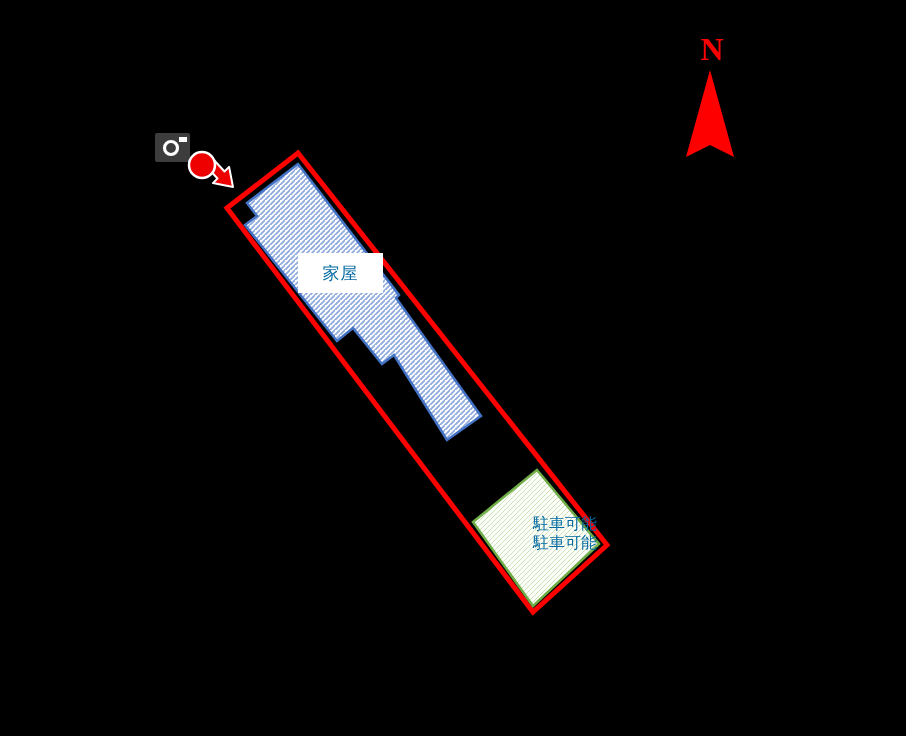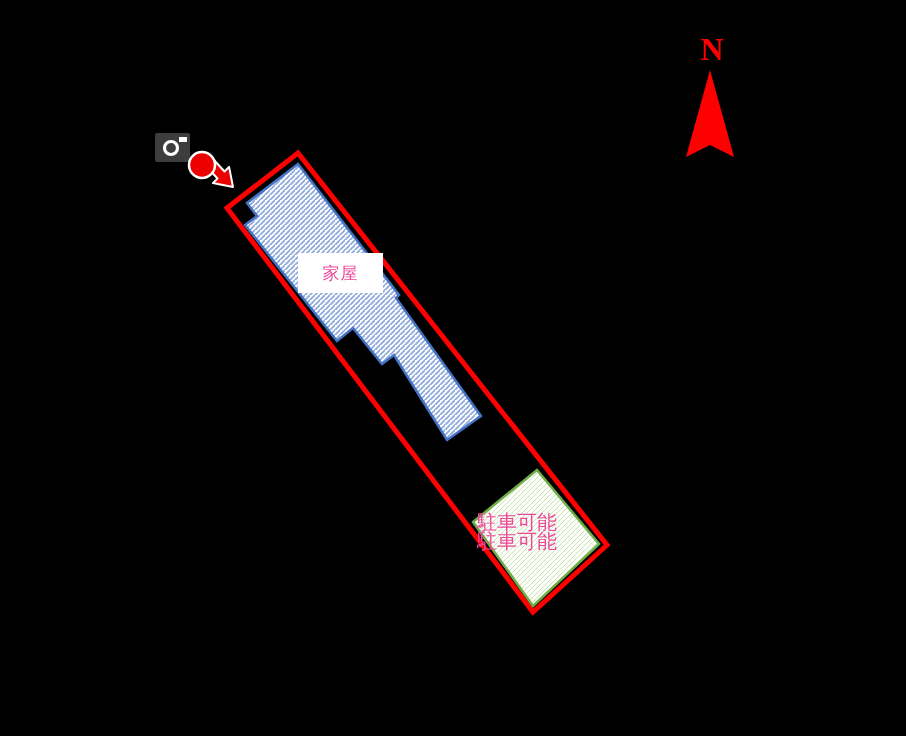--- a/index.html
+++ b/index.html
@@ -19,43 +19,42 @@
     left: 0; top: 0;
     width: 906px;
     height: 736px;
   }
   svg.plan {
     position: absolute;
     left: 0; top: 0;
   }
   .label {
     position: absolute;
-    color: #ec4899;
+    color: #0369a1;
     z-index: 5;
   }
   .house-label {
     left: 298px;
     top: 253px;
     width: 85px;
     height: 40px;
     background: #ffffff;
     display: flex;
     align-items: center;
     justify-content: center;
     font-size: 17px;
     letter-spacing: 1px;
   }
   .parking-label {
     left: 477px;
     top: 514px;
     width: 120px;
-    text-align: left;
-    font-size: 20px;
+    text-align: right;
+    font-size: 16px;
     line-height: 19px;
-    font-family: Liberation Mono, monospace;
   }
 </style>
 </head>
 <body>
 
 <div class="stage">
 
   <svg class="plan" width="906" height="736" viewBox="0 0 906 736">
     <defs>
       <pattern id="hatchBlue" width="5" height="5" patternUnits="userSpaceOnUse">

